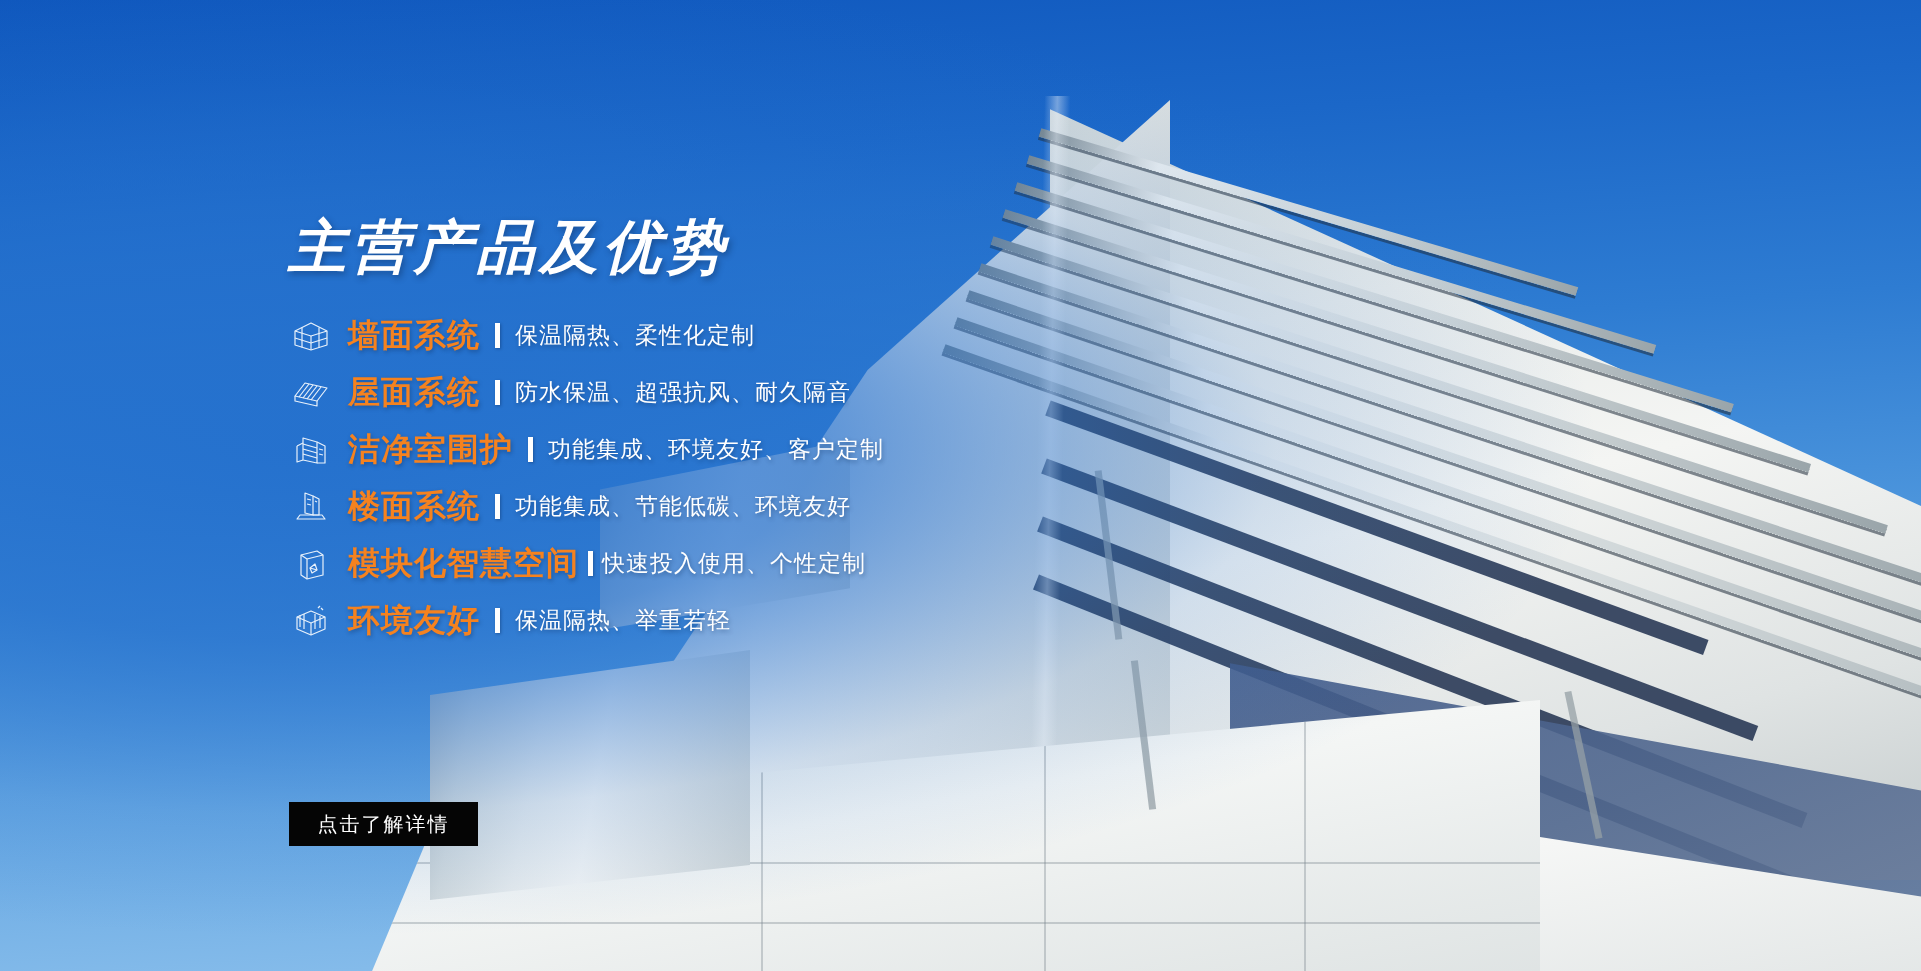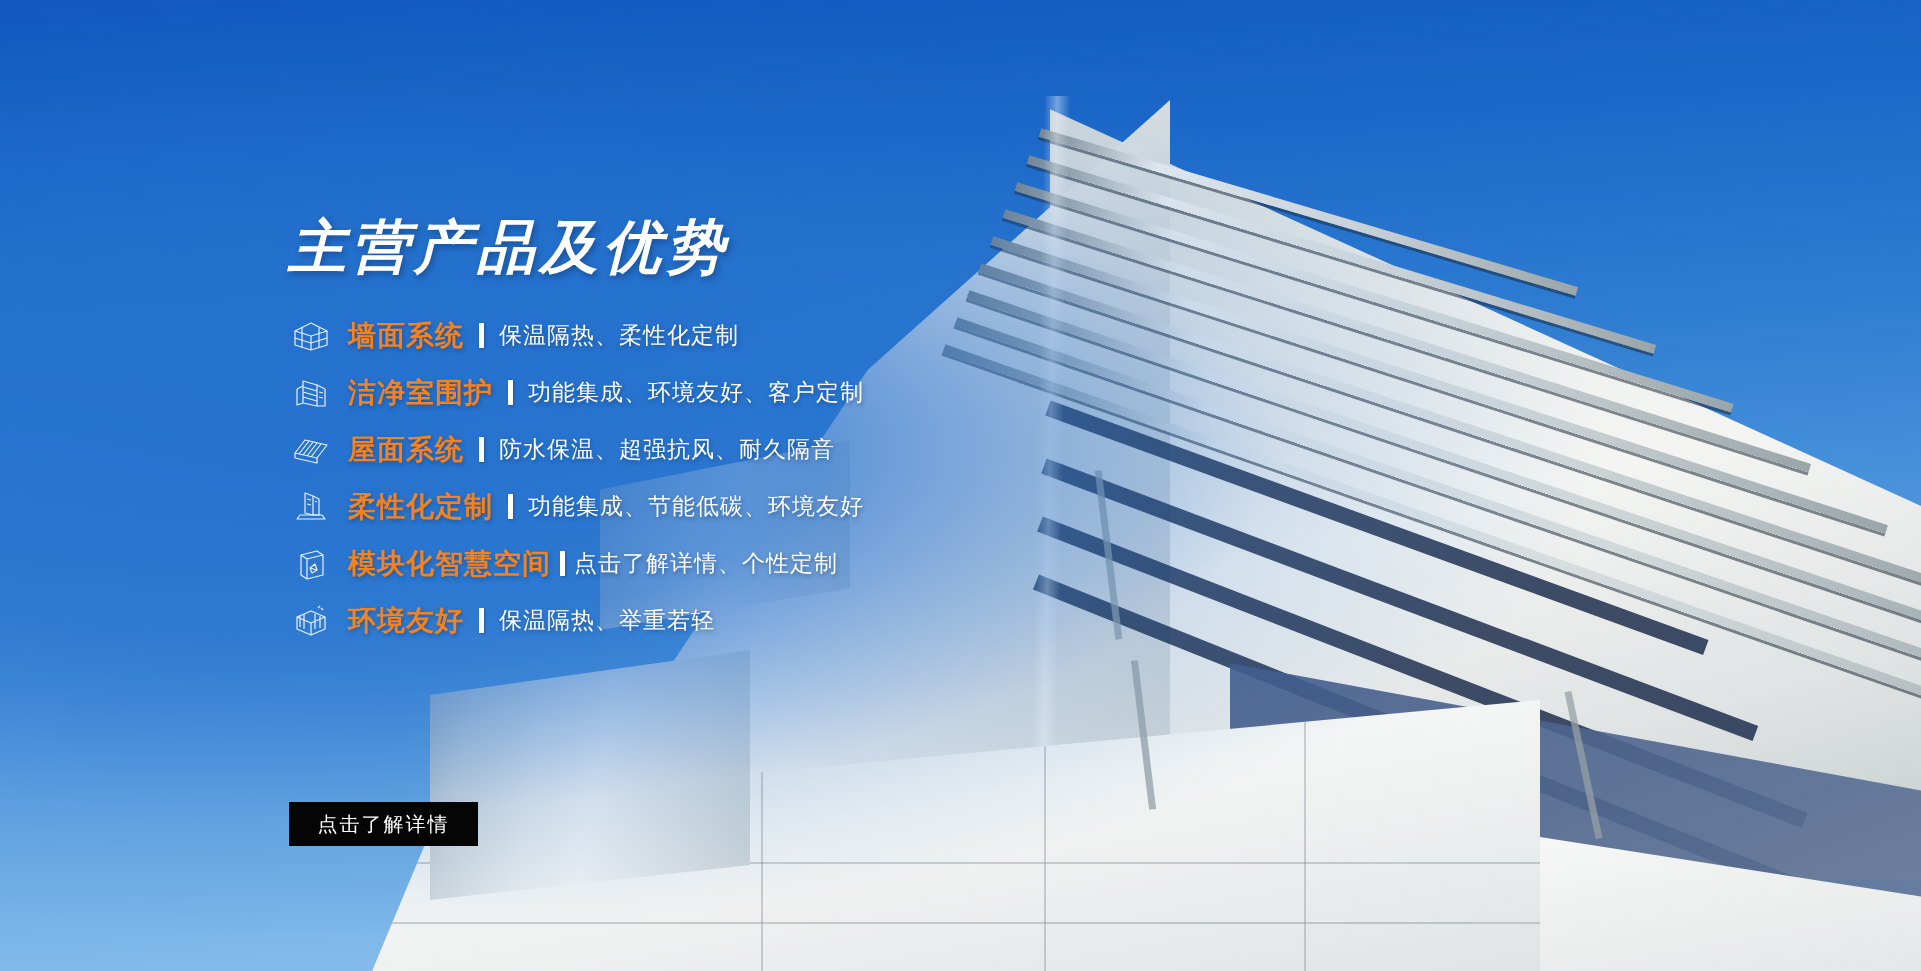--- a/index.html
+++ b/index.html
@@ -107,21 +107,21 @@
   .row{
     display:flex; align-items:center; height:57px; white-space:nowrap;
   }
   .row .ico{
     width:46px; height:40px; flex:0 0 46px;
     display:flex; align-items:center; justify-content:center;
     margin-right:14px;
   }
   .row .ico svg{ display:block; }
   .row .title{
-    color:#f5821f; font-size:28px; font-weight:bold; letter-spacing:1px;
+    color:#f5821f; font-size:32px; font-weight:bold; letter-spacing:1px;
     text-shadow:1px 2px 4px rgba(10,40,85,.40);
   }
   .row .bar{
     display:inline-block; width:5px; height:25px; background:#ffffff;
     margin:0 15px; flex:0 0 5px;
     box-shadow:1px 1px 3px rgba(10,40,85,.4);
   }
   .row .desc{
     color:#ffffff; font-size:23px; letter-spacing:1px;
     text-shadow:1px 2px 4px rgba(10,40,85,.45);
@@ -213,85 +213,85 @@
             </svg>
           </span>
           <span class="title">墙面系统</span>
           <span class="bar"></span>
           <span class="desc">保温隔热、柔性化定制</span>
         </div>
         <div class="row">
           <span class="ico">
             <svg width="40" height="36" viewBox="0 0 40 36">
               <g fill="none" stroke="#e8f1fb" stroke-width="1.2" stroke-linejoin="round">
+                <path d="M14 8 L36 13 L26 26 L4 21 Z"></path>
+                <path d="M4 21 L4 26 L26 31 L26 26"></path>
+                <path d="M18 9 L8 22"></path>
+                <path d="M22 10 L12 23"></path>
+                <path d="M26 11 L16 24"></path>
+                <path d="M30 12 L20 25"></path>
+              </g>
+            </svg>
+          </span>
+          <span class="title">屋面系统</span>
+          <span class="bar"></span>
+          <span class="desc">防水保温、超强抗风、耐久隔音</span>
+        </div>
+        <div class="row">
+          <span class="ico">
+            <svg width="40" height="36" viewBox="0 0 40 36">
+              <g fill="none" stroke="#e8f1fb" stroke-width="1.2" stroke-linejoin="round">
                 <path d="M12 6 L26 10 L26 31 L12 28 Z"></path>
                 <path d="M26 10 L34 14 L34 31 L26 31"></path>
                 <path d="M6 14 L12 11"></path>
                 <path d="M6 14 L6 30 L12 28"></path>
                 <path d="M12 12 L26 16"></path>
                 <path d="M12 17 L26 21"></path>
                 <path d="M12 22 L26 26"></path>
                 <path d="M28 17 L32 18"></path>
                 <path d="M28 22 L32 23"></path>
               </g>
             </svg>
           </span>
           <span class="title">洁净室围护</span>
           <span class="bar"></span>
           <span class="desc">功能集成、环境友好、客户定制</span>
         </div>
         <div class="row">
           <span class="ico">
             <svg width="40" height="36" viewBox="0 0 40 36">
               <g fill="none" stroke="#e8f1fb" stroke-width="1.2" stroke-linejoin="round">
-                <path d="M14 8 L36 13 L26 26 L4 21 Z"></path>
-                <path d="M4 21 L4 26 L26 31 L26 26"></path>
-                <path d="M18 9 L8 22"></path>
-                <path d="M22 10 L12 23"></path>
-                <path d="M26 11 L16 24"></path>
-                <path d="M30 12 L20 25"></path>
-              </g>
-            </svg>
-          </span>
-          <span class="title">屋面系统</span>
-          <span class="bar"></span>
-          <span class="desc">防水保温、超强抗风、耐久隔音</span>
-        </div>
-        <div class="row">
-          <span class="ico">
-            <svg width="40" height="36" viewBox="0 0 40 36">
-              <g fill="none" stroke="#e8f1fb" stroke-width="1.2" stroke-linejoin="round">
                 <path d="M14 4 L22 7 L22 26 L14 24 Z"></path>
                 <path d="M22 7 L28 10 L28 26 L22 26"></path>
                 <path d="M9 26 L31 26 L34 30 L6 30 Z"></path>
                 <path d="M16 10 L20 11"></path>
                 <path d="M16 15 L20 16"></path>
                 <path d="M24 12 L26 13"></path>
               </g>
             </svg>
           </span>
-          <span class="title">柔性化定制</span>
+          <span class="title">楼面系统</span>
           <span class="bar"></span>
           <span class="desc">功能集成、节能低碳、环境友好</span>
         </div>
         <div class="row tight">
           <span class="ico">
             <svg width="40" height="36" viewBox="0 0 40 36">
               <g fill="none" stroke="#e8f1fb" stroke-width="1.2" stroke-linejoin="round">
                 <path d="M10 9 L26 5 L32 9 L32 29 L16 33 L10 29 Z"></path>
                 <path d="M10 9 L16 13 L16 33"></path>
                 <path d="M16 13 L32 9"></path>
                 <path d="M19 22 L24 18 L26 24 L21 27 Z"></path>
                 <path d="M19 22 L26 24"></path>
               </g>
             </svg>
           </span>
           <span class="title">模块化智慧空间</span>
           <span class="bar"></span>
-          <span class="desc">点击了解详情、个性定制</span>
+          <span class="desc">快速投入使用、个性定制</span>
         </div>
         <div class="row">
           <span class="ico">
             <svg width="40" height="36" viewBox="0 0 40 36">
               <g fill="none" stroke="#e8f1fb" stroke-width="1.2" stroke-linejoin="round">
                 <path d="M6 14 L20 8 L34 14 L34 26 L20 32 L6 26 Z"></path>
                 <path d="M6 14 L20 20 L34 14"></path>
                 <path d="M20 20 L20 32"></path>
                 <path d="M9 12 L9 24"></path>
                 <path d="M13 11 L13 26"></path>

